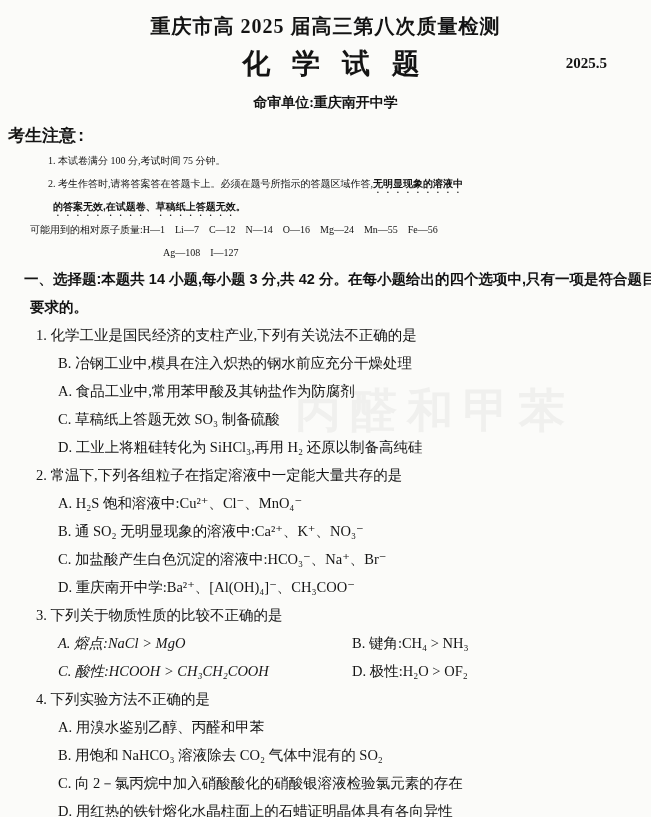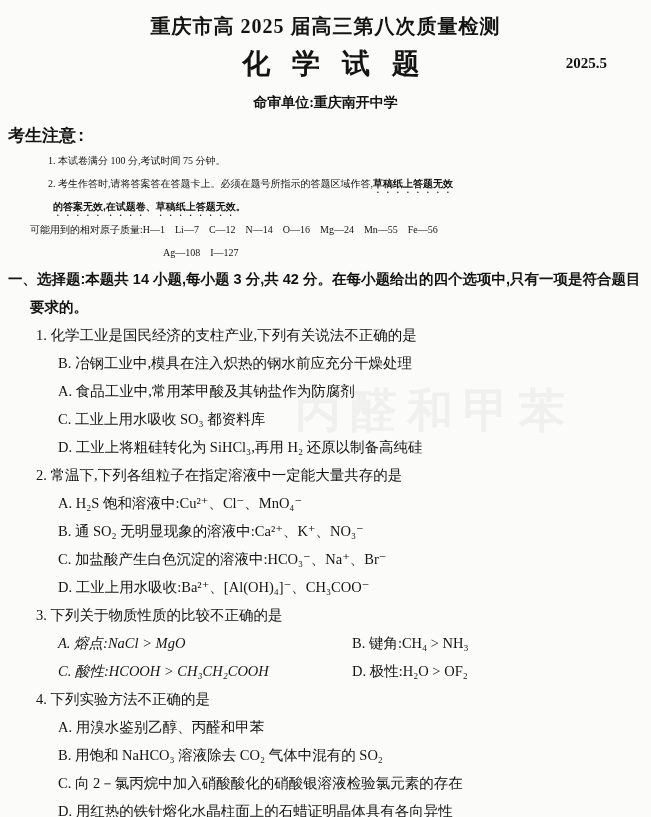--- a/index.html
+++ b/index.html
@@ -75,21 +75,21 @@
   .masses { margin-left: 30px; }
   .masses2 { margin-left: 163px; }
   
   .main { font-size: 14.5px; margin-top: 1px; }
   .main .line { line-height: 28px; white-space: nowrap; }
   .sec-head {
     font-weight: 700;
     font-family: "Liberation Sans", "DejaVu Sans", sans-serif;
     font-size: 14.5px;
   }
-  .l8  { margin-left: 8px; }
+  .l8  { margin-left: 24px; }
   .l22 { margin-left: 36px; }
   .l30 { margin-left: 30px; }
   .l58 { margin-left: 58px; }
   .two-col { display: flex; margin-left: 58px; }
   .two-col .c1 { width: 294px; font-style: italic; }
 </style>
 </head>
 <body>
 
 <div class="page">
@@ -103,45 +103,45 @@
       <div class="subject-row">
         <div class="subject-title">化 学 试 题</div>
         <div class="exam-date">2025.5</div>
       </div>
       <div class="issuer">命审单位:重庆南开中学</div>
     </header>
 
     <section class="notice">
       <div class="notice-heading">考生注意:</div>
       <div class="n-line n-item">1. 本试卷满分 100 分,考试时间 75 分钟。</div>
-      <div class="n-line n-item"><span>2. 考生作答时,请将答案答在答题卡上。必须在题号所指示的答题区域作答,</span><span class="emph">草稿纸上答题无效</span></div>
+      <div class="n-line n-item"><span>2. 考生作答时,请将答案答在答题卡上。必须在题号所指示的答题区域作答,</span><span class="emph">无明显现象的溶液中</span></div>
       <div class="n-line n-cont"><span class="emph">的答案无效,在试题卷、草稿纸上答题无效。</span></div>
       <div class="n-line masses"><span>可能用到的相对原子质量:</span><span>H—1　Li—7　C—12　N—14　O—16　Mg—24　Mn—55　Fe—56</span></div>
       <div class="n-line masses masses2">Ag—108　I—127</div>
     </section>
 
     <main class="main">
 
       <div class="line sec-head l8">一、选择题:本题共 14 小题,每小题 3 分,共 42 分。在每小题给出的四个选项中,只有一项是符合题目</div>
       <div class="line sec-head l30">要求的。</div>
 
       <div>
         <div class="line l22">1. 化学工业是国民经济的支柱产业,下列有关说法不正确的是</div>
         <div class="line l58">B. 冶钢工业中,模具在注入炽热的钢水前应充分干燥处理</div>
         <div class="line l58">A. 食品工业中,常用苯甲酸及其钠盐作为防腐剂</div>
-        <div class="line l58">C. 工业上用水吸收 SO₃ 都资料库</div>
+        <div class="line l58">C. 草稿纸上答题无效 SO₃ 制备硫酸</div>
         <div class="line l58">D. 工业上将粗硅转化为 SiHCl₃,再用 H₂ 还原以制备高纯硅</div>
       </div>
 
       <div>
         <div class="line l22">2. 常温下,下列各组粒子在指定溶液中一定能大量共存的是</div>
         <div class="line l58">A. H₂S 饱和溶液中:Cu²⁺、Cl⁻、MnO₄⁻</div>
         <div class="line l58">B. 通 SO₂ 无明显现象的溶液中:Ca²⁺、K⁺、NO₃⁻</div>
         <div class="line l58">C. 加盐酸产生白色沉淀的溶液中:HCO₃⁻、Na⁺、Br⁻</div>
-        <div class="line l58">D. 工业上用水吸收:Ba²⁺、[Al(OH)₄]⁻、CH₃COO⁻</div>
+        <div class="line l58">D. 重庆南开中学:Ba²⁺、[Al(OH)₄]⁻、CH₃COO⁻</div>
       </div>
 
       <div>
         <div class="line l22">3. 下列关于物质性质的比较不正确的是</div>
         <div class="line two-col">
           <span class="c1">A. 熔点:NaCl &gt; MgO</span>
           <span>B. 键角:CH₄ &gt; NH₃</span>
         </div>
         <div class="line two-col">
           <span class="c1">C. 酸性:HCOOH &gt; CH₃CH₂COOH</span>

